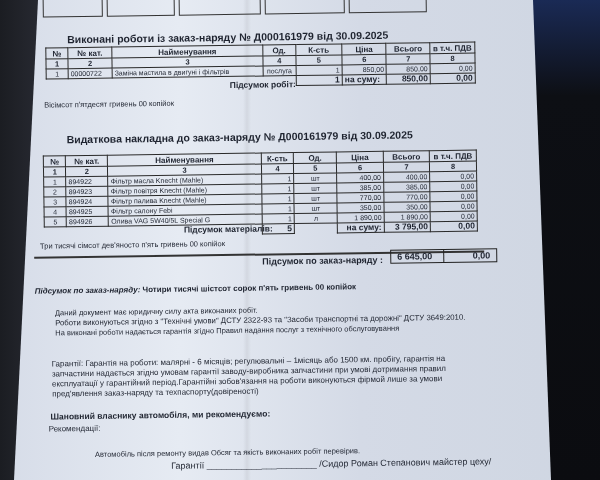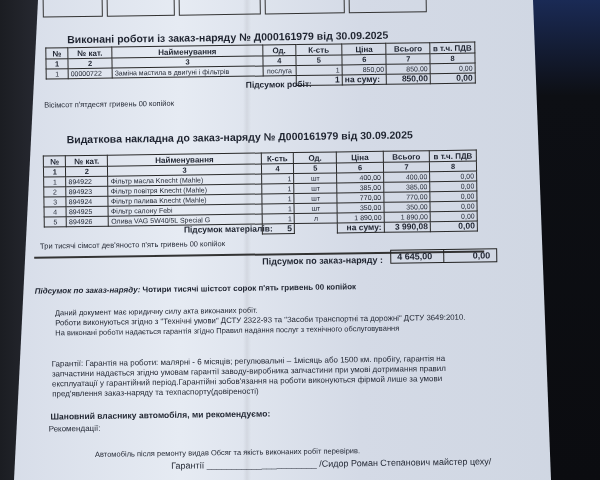--- a/index.html
+++ b/index.html
@@ -106,21 +106,21 @@
     <tr>
       <td class="nob" colspan="3"></td>
       <td class="nob r b" style="font-size:8.5px" colspan="1"></td>
       <td class="r b" style="font-size:8.5px">1</td>
       <td class="b" style="font-size:8.5px">на суму:</td>
       <td class="r b" style="font-size:8.5px">850,00</td>
       <td class="r b" style="font-size:8.5px">0,00</td>
     </tr>
   </tbody>
     </table>
-  <div class="txt b" style="left:248px; top:79px; font-size:8.5px;">Підсумок робіт:</div>
+  <div class="txt b" style="left:232px; top:79px; font-size:8.5px;">Підсумок робіт:</div>
 
   <div class="txt" style="left:46px; top:97px;">Вісімсот п'ятдесят гривень 00 копійок</div>
 
   <div class="heading" style="left:68px; top:130px;">
     <span>Видаткова накладна до заказ-наряду №</span>
     <span>Д000161979</span>
     <span>від</span>
     <span>30.09.2025</span>
   </div>
 
@@ -194,34 +194,34 @@
       <td class="c">л</td>
       <td class="r">1 890,00</td>
       <td class="r">1 890,00</td>
       <td class="r">0,00</td>
     </tr>
     <tr>
       <td class="nob" colspan="3"></td>
       <td class="r b" style="font-size:8.5px">5</td>
       <td class="nob"></td>
       <td class="r b" style="font-size:8.5px">на суму:</td>
-      <td class="r b" style="font-size:8.5px">3 990,08</td>
+      <td class="r b" style="font-size:8.5px">3 795,00</td>
       <td class="r b" style="font-size:8.5px">0,00</td>
     </tr>
   </tbody>
     </table>
   <div class="txt b" style="left:184px; top:223px; font-size:8.5px;">Підсумок матеріалів:</div>
 
   <div class="txt" style="left:40px; top:238px;">Три тисячі сімсот дев'яносто п'ять гривень 00 копійок</div>
 
   <div style="position:absolute; left:34px; top:253px; width:450px; height:2px; background:#333;"></div>
 
   <div class="txt b" style="left:262px; top:256px; font-size:9px;">Підсумок по заказ-наряду :</div>
   <div class="totalbox" style="left:390px; top:251px;">
-    <span style="width:40px">4 645,00</span>
+    <span style="width:40px">6 645,00</span>
     <span style="width:40px; text-align:right">0,00</span>
   </div>
 
   <div class="txt b" style="left:34px; top:283px; font-size:8px;">
     <span style="font-style:italic">Підсумок по заказ-наряду:</span>
     <span>Чотири тисячі шістсот сорок п'ять гривень 00 копійок</span>
   </div>
 
   <div class="txt" style="left:54px; top:305px;">Даний документ має юридичну силу акта виконаних робіт.</div>
   <div class="txt" style="left:54px; top:315px; font-size:7.8px;">Роботи виконуються згідно з "Технічні умови" ДСТУ 2322-93 та "Засоби транспортні та дорожні" ДСТУ 3649:2010.</div>

